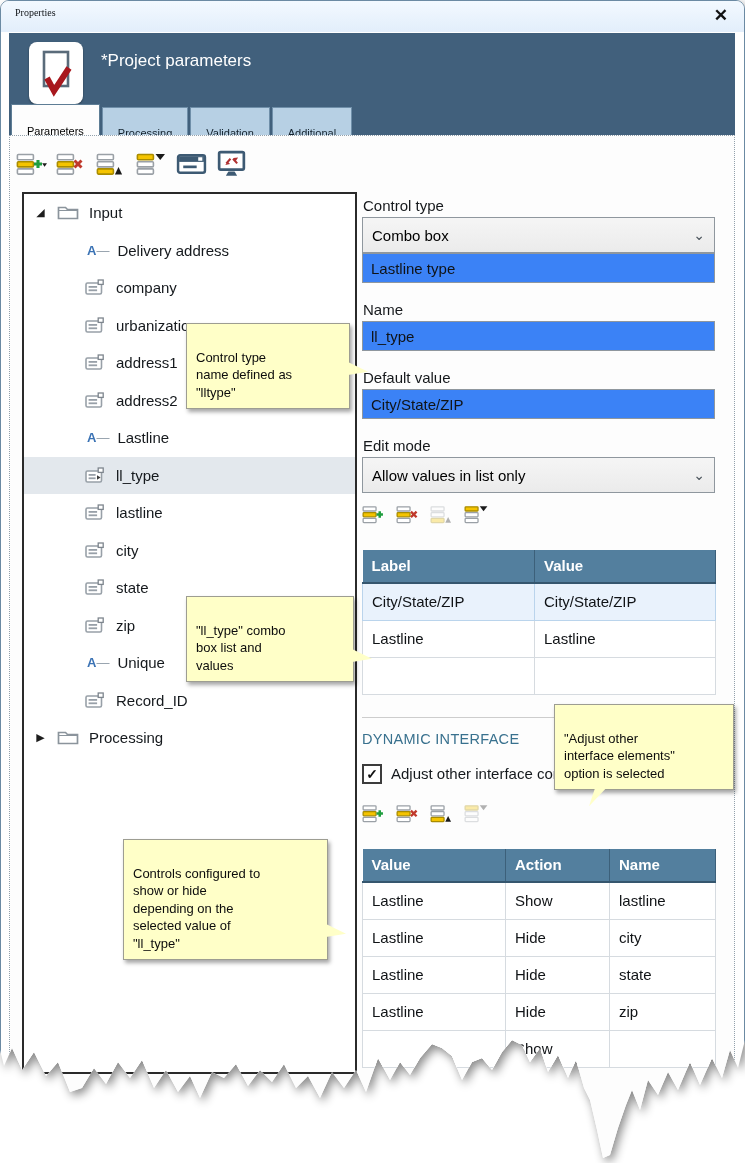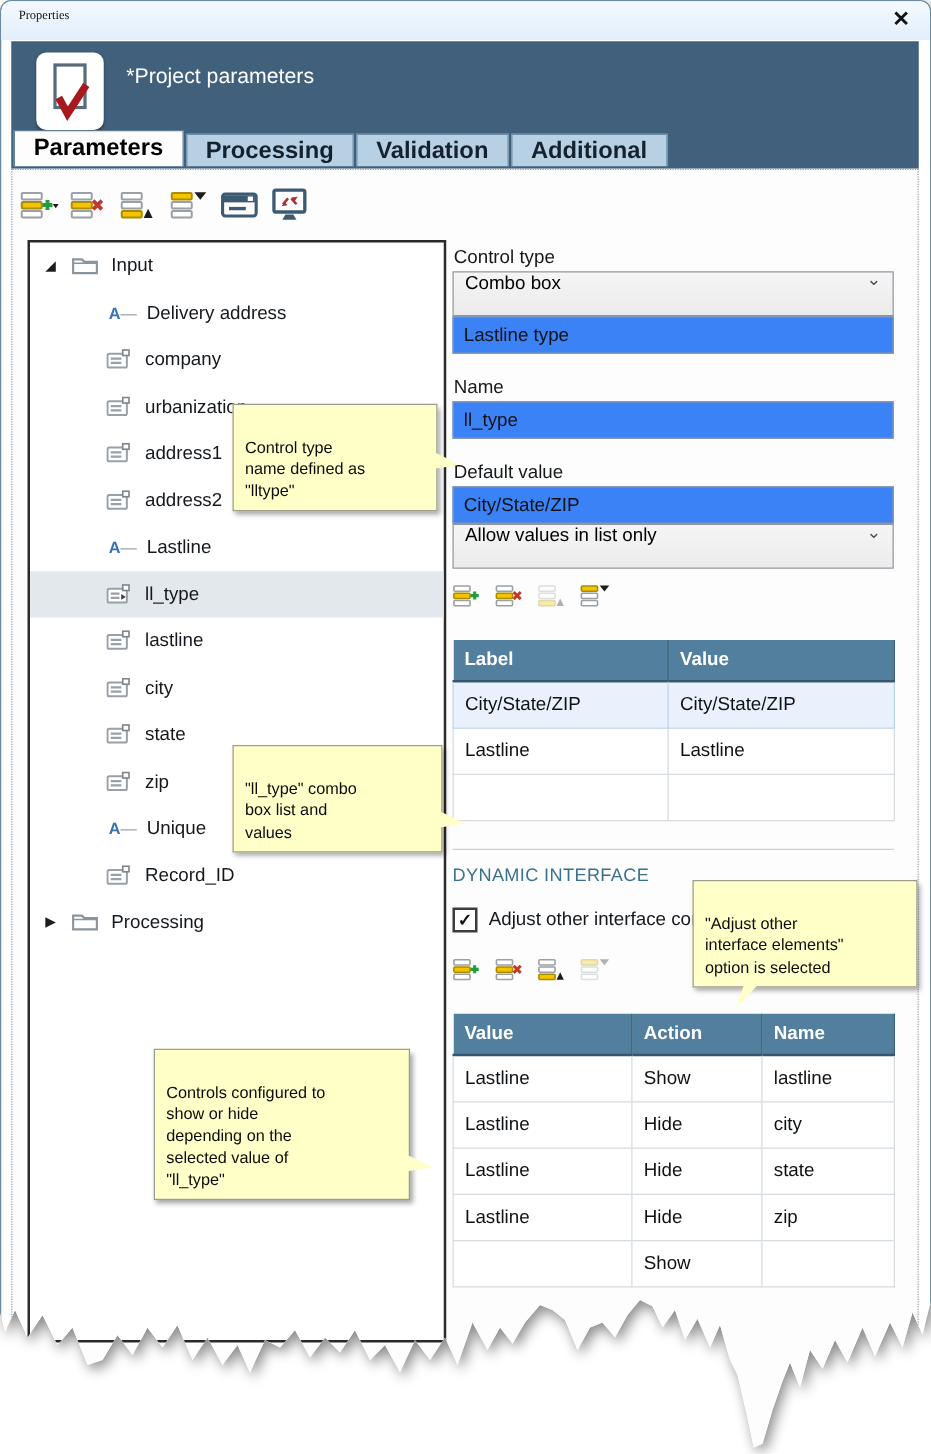--- a/index.html
+++ b/index.html
@@ -10,39 +10,39 @@
     border:1px solid #6b8aa3;border-radius:9px 9px 0 0;
     clip-path:polygon(0px 0px,745px 0px,745px 1040px,738px 1068px,730px 1050px,722px 1078px,712px 1058px,700px 1085px,690px 1062px,678px 1090px,668px 1072px,658px 1095px,648px 1080px,640px 1110px,632px 1090px,626px 1105px,618px 1128px,610px 1155px,603px 1158px,597px 1130px,590px 1100px,584px 1088px,576px 1060px,568px 1078px,558px 1055px,548px 1072px,540px 1048px,530px 1062px,522px 1045px,512px 1040px,502px 1052px,492px 1070px,482px 1058px,472px 1062px,462px 1080px,452px 1056px,442px 1048px,432px 1044px,420px 1058px,410px 1075px,400px 1062px,390px 1080px,378px 1058px,366px 1092px,356px 1070px,344px 1088px,332px 1072px,320px 1098px,308px 1076px,296px 1088px,284px 1064px,272px 1082px,260px 1070px,248px 1086px,236px 1064px,224px 1078px,212px 1072px,200px 1098px,190px 1076px,178px 1092px,166px 1070px,154px 1088px,142px 1060px,130px 1078px,118px 1062px,106px 1084px,94px 1068px,82px 1088px,70px 1092px,58px 1062px,46px 1076px,34px 1052px,22px 1070px,12px 1048px,4px 1066px,0px 1050px);
   }
   .titlebar{position:absolute;top:0;left:0;right:0;height:31px;background:linear-gradient(#f3f9ff,#e2eefb);border-radius:8px 8px 0 0;}
   .title{position:absolute;left:14px;top:6px;font-size:10px;color:#101418;font-family:Liberation Serif, serif;}
   .close{position:absolute;right:16px;top:4px;font-size:17px;font-weight:bold;color:#111;cursor:pointer;line-height:22px;}
   .band{position:absolute;left:8px;right:9px;top:32px;height:102px;background:#41607c;}
   .appicon{position:absolute;left:20px;top:9px;width:54px;height:62px;background:#fff;border-radius:8px;display:flex;align-items:center;justify-content:center;box-shadow:0 1px 2px rgba(0,0,0,.4);}
   .band-title{position:absolute;left:92px;top:18px;color:#fff;font-size:17px;font-weight:normal;}
   .tabs{position:absolute;left:2px;top:71px;height:31px;display:flex;}
-  .tab{height:25px;margin-top:3px;margin-right:2px;padding:0 15px;background:#b7d0e4;border:1px solid #6f8fa9;border-bottom:none;display:flex;align-items:center;font-size:19px;color:#13222e;cursor:pointer;font-weight:bold;}
+  .tab{height:25px;margin-top:3px;margin-right:2px;padding:12px 15px;background:#b7d0e4;border:1px solid #6f8fa9;border-bottom:none;display:flex;align-items:center;font-size:11px;color:#13222e;cursor:pointer;}
   .tab.active{height:28px;margin-top:0;background:#fdfdfd;color:#000;border-color:#5e7d95;}
   .content{position:absolute;left:8px;right:9px;top:134px;bottom:0;background:#fdfdfd;border:1px dotted #93a1ac;}
   .main-toolbar{position:absolute;left:6px;top:14px;display:flex;gap:9px;align-items:center;}
   .icon-btn{display:inline-flex;align-items:center;justify-content:center;cursor:pointer;}
   .icon-btn.disabled{opacity:.33;cursor:default;}
   .tree{position:absolute;left:12px;top:56px;width:331px;height:878px;border:2px solid #2a2a2a;background:#fff;overflow:hidden;}
   .trow{display:flex;align-items:center;height:37.5px;position:relative;font-size:15px;color:#15191d;cursor:default;}
   .trow.selected{background:#e3e8ed;}
   .exp{width:15px;margin-left:9px;font-size:11px;color:#1d1d1d;text-align:center;flex:0 0 auto;}
   .t-icon{margin:0 10px 0 9px;flex:0 0 auto;display:inline-flex;}
   .lvl1{padding-left:52px;}
   .a-icon{font-size:13px;font-weight:bold;color:#3a72b4;margin:0 8px 0 11px;flex:0 0 auto;}
   .a-icon .dash{color:#8d9aa6;font-weight:normal;}
   .t-end{position:absolute;right:3px;}
   .rightpanel{position:absolute;left:352px;top:56px;width:353px;}
   .flabel{font-size:15px;color:#16191c;margin:18px 0 3px 1px;}
   .flabel.first{margin-top:5px;}
-  .combo{height:36px;background:linear-gradient(#f5f5f5,#ebebeb);border:1px solid #8f979e;display:flex;align-items:flex-start;padding:0 9px;font-size:15px;box-sizing:border-box;cursor:pointer;}
+  .combo{height:36px;background:linear-gradient(#f5f5f5,#ebebeb);border:1px solid #8f979e;display:flex;align-items:center;padding:16px 9px;font-size:15px;box-sizing:border-box;cursor:pointer;}
   .combo .chev{margin-left:auto;color:#4c555c;font-size:14px;line-height:10px;}
   .tbox{width:100%;height:30px;border:1px solid #8f979e;padding:0 8px;font-size:15px;box-sizing:border-box;font-family:inherit;color:#101316;background:#3b82f6;}
   .mini-toolbar{display:flex;gap:9px;margin-top:11px;align-items:center;}
   .mini-toolbar.tb2{margin-top:19px;}
   table{border-collapse:collapse;table-layout:fixed;width:353px;margin-top:24px;background:#fff;}
   th{background:#537f9e;color:#fff;font-weight:bold;font-size:15px;text-align:left;padding:6px 9px;border-right:1px solid #3c607a;border-bottom:2px solid #35566e;height:20px;}
   td{font-size:15px;padding:7px 9px;border:1px solid #d6dbe0;background:#fff;color:#101316;height:22px;overflow:hidden;white-space:nowrap;}
   tr.sel td{background:#e9f2fc;border-color:#bad4ec;}
   .divider{height:1px;background:#cdcdcd;margin-top:22px;}
   .section{color:#39718e;font-size:14.5px;margin-top:13px;letter-spacing:.3px;}
@@ -298,20 +298,21 @@
         </div>
 
         <input class="tbox" type="text" value="Lastline type" style="">
 
         <div class="flabel">Name</div>
         <input class="tbox" type="text" value="ll_type" style="">
 
         <div class="flabel">Default value</div>
         <input class="tbox" type="text" value="City/State/ZIP" style="">
 
+        <div class="flabel">Edit mode</div>
         <div class="combo">
           <span>Allow values in list only</span>
           <span class="chev">⌄</span>
         </div>
 
         <div class="mini-toolbar" id="list-toolbar">
               <span class="icon-btn">
                 <svg width="25" height="21.75" viewBox="0 0 31 26">
                   <rect x="1.4" y="3" width="16" height="5.2" rx="1" fill="#fff" stroke="#9aa0a6" stroke-width="1.6"></rect>
                   <rect x="1.4" y="10.2" width="16" height="5.2" rx="1" fill="#f5c400" stroke="#a98c00" stroke-width="1.6"></rect>

